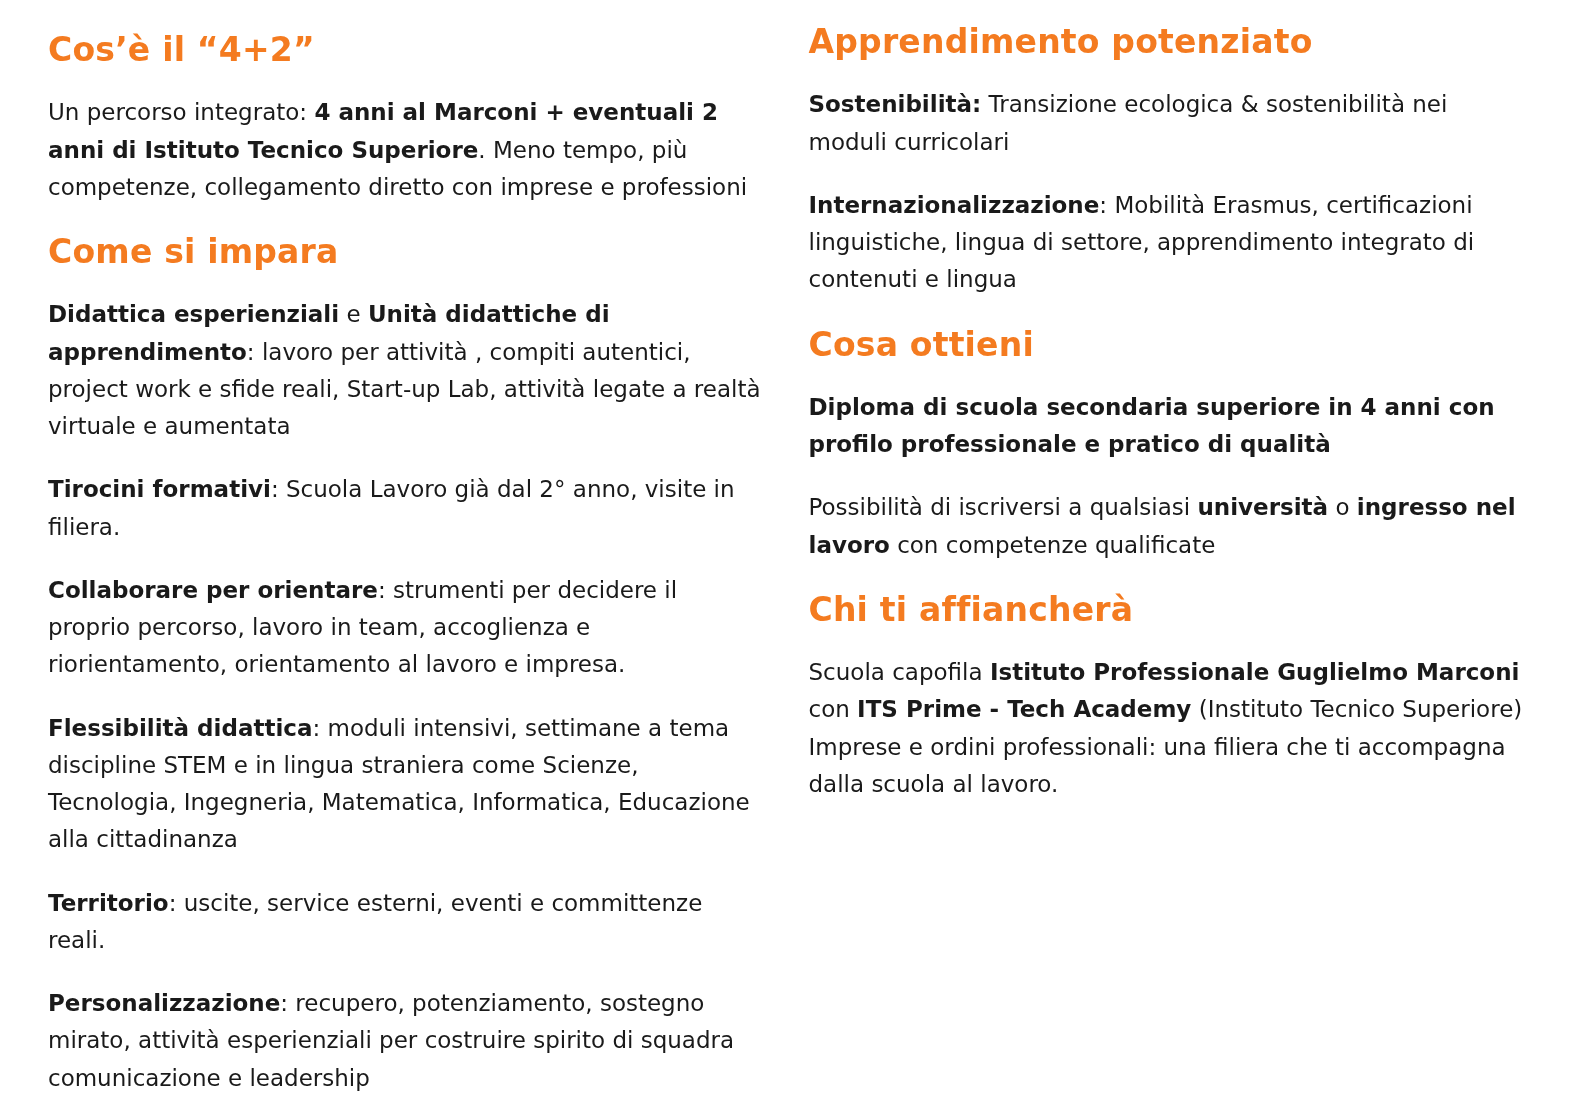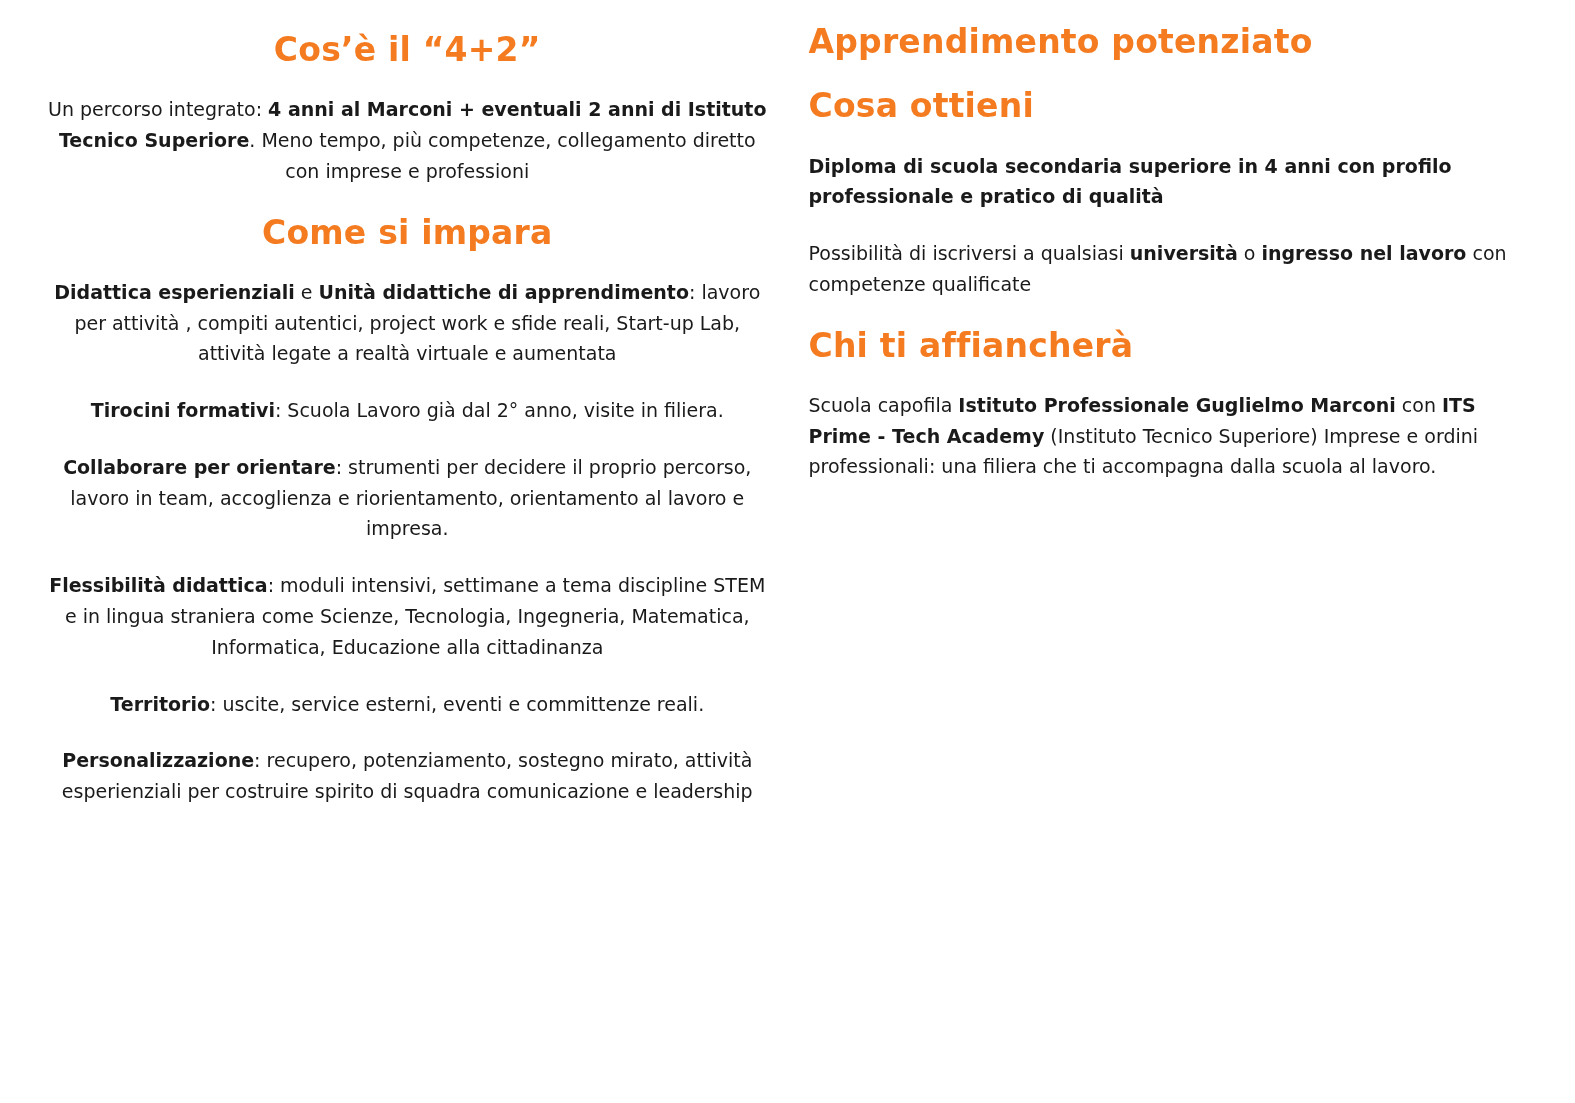--- a/index.html
+++ b/index.html
@@ -19,38 +19,38 @@
     height: 1103px;
     box-sizing: border-box;
     padding: 24px 48px 10px 48px;
     display: flex;
     gap: 42px;
   }
   .column {
     flex: 1 1 0;
     min-width: 0;
   }
-  .col-left { max-width: 720px; text-align: center; }
+  .col-left { max-width: 720px; }
   .col-right { max-width: 740px; }
 
   h2.section-title {
     font-family: "DejaVu Sans", sans-serif;
     color: #F47B20;
     font-weight: bold;
     font-size: 33px;
     line-height: 1.1;
     letter-spacing: 0.2px;
     margin: 0 0 26px 0;
   }
   .col-left .section-title.first { margin-top: 8px; }
   .col-right .section-title.first { margin-top: 0; }
   .section-title.spaced { margin-top: 28px; }
 
   p.para {
-    font-size: 19px;
+    font-size: 23px;
     line-height: 1.62;
     margin: 0 0 26px 0;
     color: #1a1a1a;
   }
   p.para:last-child { margin-bottom: 0; }
   p.para b { font-weight: bold; }
 
   .block { margin-bottom: 0; }
 </style>
 </head>
@@ -68,20 +68,22 @@
         <p class="para"><b>Tirocini formativi</b><span>: Scuola Lavoro già dal 2° anno, visite in filiera.</span></p>
         <p class="para"><b>Collaborare per orientare</b><span>: strumenti per decidere il proprio percorso, lavoro in team, accoglienza e riorientamento, orientamento al lavoro e impresa.</span></p>
         <p class="para"><b>Flessibilità didattica</b><span>: moduli intensivi, settimane a tema discipline STEM e in lingua straniera come Scienze, Tecnologia, Ingegneria, Matematica, Informatica, Educazione alla cittadinanza</span></p>
         <p class="para"><b>Territorio</b><span>: uscite, service esterni, eventi e committenze reali.</span></p>
         <p class="para"><b>Personalizzazione</b><span>: recupero, potenziamento, sostegno mirato, attività esperienziali per costruire spirito di squadra comunicazione e leadership</span></p>
       </div>
     </div>
   <div class="column col-right">
       <h2 class="section-title first">Apprendimento potenziato</h2>
       <div class="block">
+        <p class="para"><b>Sostenibilità:</b><span> Transizione ecologica &amp; sostenibilità nei moduli curricolari</span></p>
+        <p class="para"><b>Internazionalizzazione</b><span>: Mobilità Erasmus, certificazioni linguistiche, lingua di settore, apprendimento integrato di contenuti e lingua</span></p>
       </div>
       <h2 class="section-title spaced">Cosa ottieni</h2>
       <div class="block">
         <p class="para"><b>Diploma di scuola secondaria superiore in 4 anni con profilo professionale e pratico di qualità</b></p>
         <p class="para"><span>Possibilità di iscriversi a qualsiasi </span><b>università</b><span> o </span><b>ingresso nel lavoro</b><span> con competenze qualificate</span></p>
       </div>
       <h2 class="section-title spaced">Chi ti affiancherà</h2>
       <div class="block">
         <p class="para"><span>Scuola capofila </span><b>Istituto Professionale Guglielmo Marconi</b><span> con </span><b>ITS Prime - Tech Academy</b><span> (Instituto Tecnico Superiore) Imprese e ordini professionali: una filiera che ti accompagna dalla scuola al lavoro.</span></p>
       </div>

